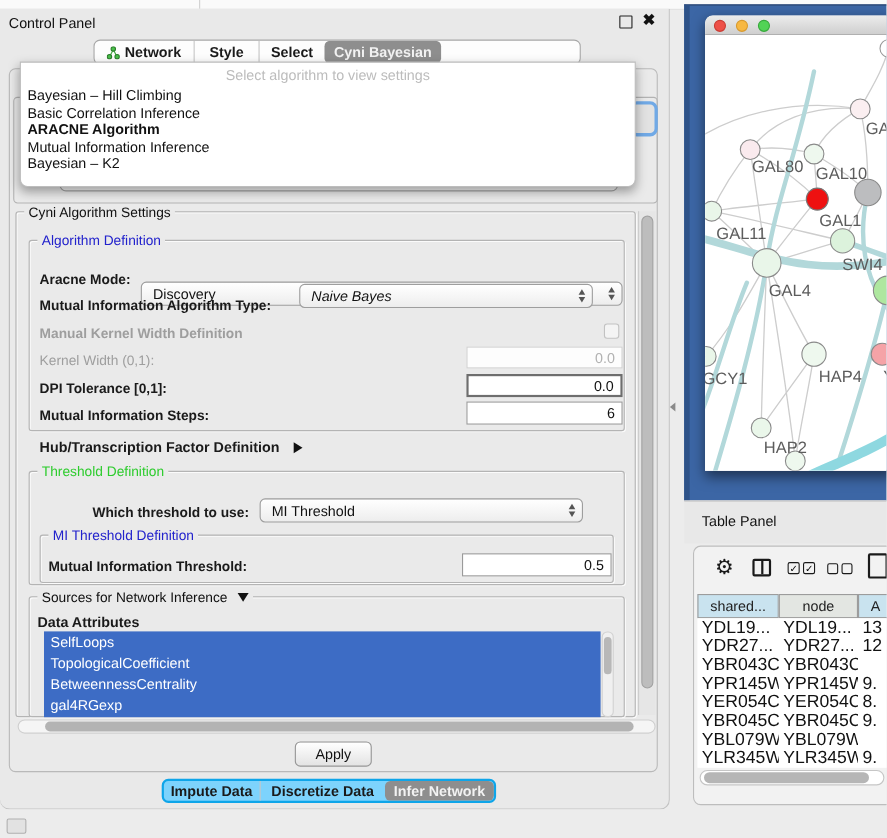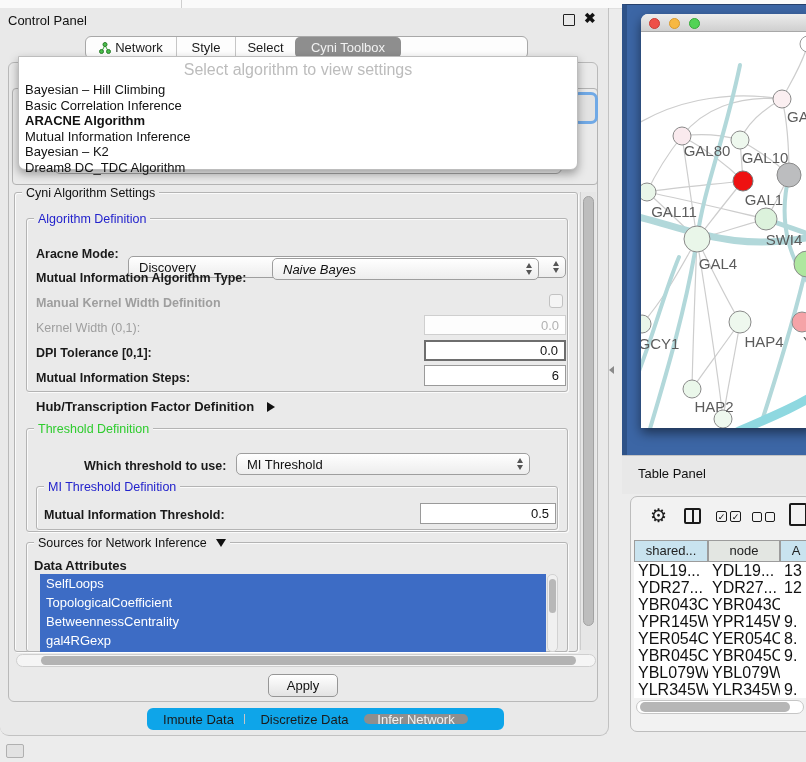--- a/index.html
+++ b/index.html
@@ -10,21 +10,21 @@
   .lbl.dis{color:#9e9e9e;}
   .group{position:absolute;border:1px solid #b4b4b4;border-radius:3px;box-shadow:inset 1px 1px 0 rgba(255,255,255,.8),1px 1px 0 rgba(255,255,255,.8);}
   .gtitle{position:absolute;font-size:12.5px;background:#eaeaea;padding:0 4px;white-space:nowrap;z-index:3;}
   .combo{position:absolute;background:linear-gradient(#ffffff,#ededed);border:1px solid #9e9e9e;border-radius:5px;font-size:13px;color:#111;display:flex;align-items:center;padding-left:10px;box-sizing:border-box;}
   .stepper{position:absolute;right:6px;top:50%;transform:translateY(-50%);display:flex;flex-direction:column;gap:2px;}
   .tri-up{width:0;height:0;border-left:3.5px solid transparent;border-right:3.5px solid transparent;border-bottom:5px solid #555;}
   .tri-down{width:0;height:0;border-left:3.5px solid transparent;border-right:3.5px solid transparent;border-top:5px solid #555;}
   .field{position:absolute;background:#fff;border:1px solid #9a9a9a;font-size:13px;color:#111;display:flex;align-items:center;justify-content:flex-end;padding-right:6px;box-sizing:border-box;}
   .field.dis{border-color:#cfcfcf;color:#b2b2b2;background:#fdfdfd;}
   .field.focus{border:2px solid #6e6e6e;}
-  .seg{height:100%;display:flex;align-items:center;justify-content:center;font-size:13px;font-weight:400;color:#1a1a1a;box-sizing:border-box;}
+  .seg{height:100%;display:flex;align-items:center;justify-content:center;font-size:13px;font-weight:700;color:#1a1a1a;box-sizing:border-box;}
   .seg.sel{background:#8e8e8e;color:#f2f2f2;border-radius:5px;}
   .seg + .seg:not(.sel){border-left:1px solid #c6c6c6;}
   .popup-item{font-size:13px;line-height:15.5px;color:#111;padding-left:6px;white-space:nowrap;}
   .popup-item.bold{font-weight:bold;}
   .attr-item{height:19px;line-height:19px;font-size:13px;color:#fff;padding-left:6px;white-space:nowrap;}
   .trow{display:flex;height:17px;}
   .tcell{font-size:16px;color:#111;line-height:17px;padding-left:4px;box-sizing:border-box;overflow:hidden;white-space:nowrap;}
   .hcell{position:absolute;border:1px solid #9c9c9c;font-size:13px;color:#222;text-align:center;line-height:20px;box-sizing:border-box;overflow:hidden;white-space:nowrap;}
   .light{position:absolute;width:11px;height:11px;border-radius:50%;top:4px;box-sizing:border-box;}
 </style>
@@ -54,39 +54,38 @@
       </svg>
       <span>Network</span>
     </div>
     <div class="seg" style="width:59px;">
         <span>Style</span>
       </div>
     <div class="seg" style="width:60px;">
         <span>Select</span>
       </div>
     <div class="seg sel" style="width:106px;">
-        <span>Cyni Toolbox</span>
+        <span>Cyni Bayesian</span>
       </div>
   </div>
 
   <div class="abs" style="left:12px;top:88px;width:586px;height:97px;border:1px solid #b3b3b3;border-radius:4px;box-sizing:border-box;z-index:5;"></div>
   <div class="abs" style="left:572px;top:92px;width:26px;height:32px;border:3px solid #70a9e6;border-radius:7px;background:#e2e2e2;box-sizing:border-box;z-index:6;"></div>
   <div class="abs" style="left:54px;top:150px;width:508px;height:24px;border:1px solid #a6a6a6;border-radius:6px;background:#f6f6f6;z-index:6;font-size:12.5px;color:#a0a0a0;display:flex;align-items:center;padding-left:14px;box-sizing:border-box;">
     <span>gal filtered.sif default node</span>
   </div>
 
   <div class="abs" style="left:18px;top:56px;width:560px;height:114px;background:#ffffff;border:1px solid #bdbdbd;border-radius:0 0 7px 7px;box-shadow:0 4px 10px rgba(0,0,0,0.35);z-index:50;box-sizing:border-box;">
-    <div style="width:100%;text-align:center;font-size:16px;color:#bcbcbc;margin-top:4px;">Select algorithm to view settings</div>
+    <div style="width:100%;text-align:center;font-size:13px;color:#bcbcbc;margin-top:4px;">Select algorithm to view settings</div>
     <div id="popup-items" style="margin-top:3px;">
         <div class="popup-item">Bayesian – Hill Climbing</div>
         <div class="popup-item">Basic Correlation Inference</div>
         <div class="popup-item bold">ARACNE Algorithm</div>
         <div class="popup-item">Mutual Information Inference</div>
         <div class="popup-item">Bayesian – K2</div>
-        <div class="popup-item">Dream8 DC_TDC Algorithm</div>
       </div>
   </div>
 
   <div class="group" style="left:14px;top:192px;width:562px;height:458px;"></div>
   <div class="gtitle" style="left:22px;top:186px;color:#111;">Cyni Algorithm Settings</div>
 
   <div class="group" style="left:26px;top:218px;width:540px;height:172px;"></div>
   <div class="gtitle" style="left:34px;top:212px;color:#2222cc;">Algorithm Definition</div>
 
   <div class="lbl" style="left:36px;top:247px;">Aracne Mode:</div>
@@ -172,21 +171,21 @@
   </div>
 
   <div class="abs" style="left:16px;top:654px;width:580px;height:13px;background:#f5f5f5;border:1px solid #cfcfcf;border-radius:7px;box-sizing:border-box;">
     <div style="position:absolute;left:24px;top:1px;width:535px;height:9px;background:#b3b3b3;border-radius:5px;"></div>
   </div>
 
   <div class="abs" style="left:268px;top:674px;width:70px;height:23px;background:linear-gradient(#ffffff,#e3e3e3);border:1px solid #969696;border-radius:5px;font-size:13px;color:#111;display:flex;align-items:center;justify-content:center;box-sizing:border-box;">
     <span>Apply</span>
   </div>
 
-  <div class="abs" style="left:147px;top:708px;width:357px;height:22px;background:#0ea5e9;border:6px solid #0ea5e9;border-radius:6px;display:flex;box-sizing:border-box;overflow:hidden;">
+  <div class="abs" style="left:147px;top:708px;width:304px;height:22px;background:#7dd3fc;border:2px solid #0ea5e9;border-radius:6px;display:flex;box-sizing:border-box;overflow:hidden;">
     <div class="seg" style="width:91px;">
         <span>Impute Data</span>
       </div>
     <div class="seg" style="width:120px;">
         <span>Discretize Data</span>
       </div>
     <div class="seg sel" style="width:104px;">
         <span>Infer Network</span>
       </div>
   </div>

